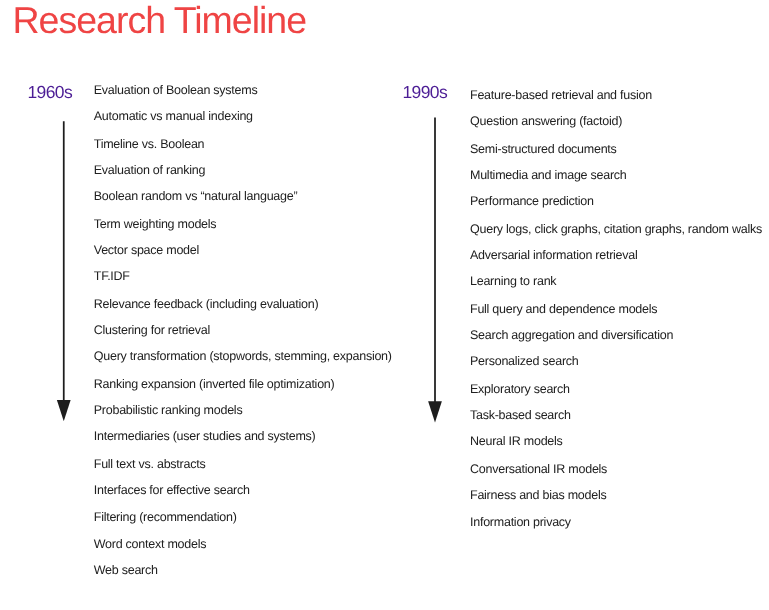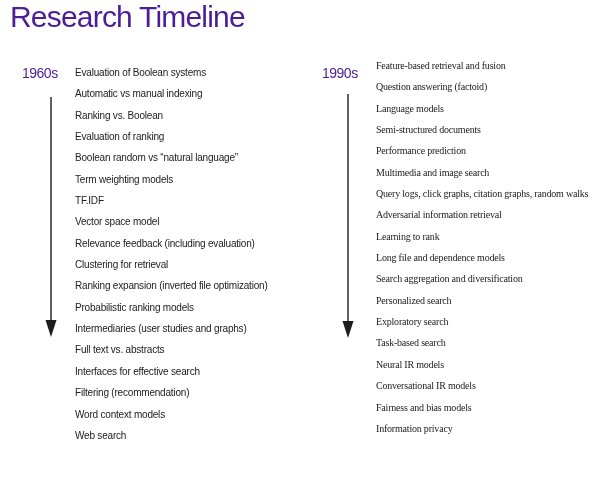--- a/index.html
+++ b/index.html
@@ -16,21 +16,21 @@
     font-family: "Liberation Sans", "DejaVu Sans", sans-serif;
   }
   .title {
     position: absolute;
     left: 10px;
     top: 0px;
     margin: 0;
     font-size: 30px;
     font-weight: 300;
     letter-spacing: -0.8px;
-    color: #4c1d95;
+    color: #ef4444;
     white-space: nowrap;
   }
   .era-label {
     position: absolute;
     font-size: 14px;
     letter-spacing: -0.5px;
     color: #4c1d95;
     white-space: nowrap;
   }
   .era-label.left  { left: 22px;  top: 65px; }
@@ -45,21 +45,21 @@
   }
   .arrow polygon {
     fill: #1d1d1d;
   }
   .arrow.left  { left: 43px;  top: 95px; }
   .arrow.right { left: 340px; top: 92px; }
   .col {
     position: absolute;
   }
   .col.left  { left: 75px;  top: 62px; }
-  .col.right { left: 376px; top: 55px; font-family: Liberation Serif, serif; }
+  .col.right { left: 376px; top: 66px; }
   .timeline-item {
     height: 21.35px;
     line-height: 21.35px;
     font-size: 10px;
     letter-spacing: -0.2px;
     color: #212121;
     white-space: nowrap;
   }
 </style>
 </head>
@@ -72,56 +72,56 @@
   <div class="era-label left">1960s</div>
 
   <svg class="arrow left" width="16" height="246" viewBox="0 0 16 246">
     <line x1="8" y1="2" x2="8" y2="227"></line>
     <polygon points="2.5,225 13.5,225 8,242"></polygon>
   </svg>
 
   <div class="col left">
       <div class="timeline-item">Evaluation of Boolean systems</div>
       <div class="timeline-item">Automatic vs manual indexing</div>
-      <div class="timeline-item">Ranking vs. Boolean</div>
+      <div class="timeline-item">Timeline vs. Boolean</div>
       <div class="timeline-item">Evaluation of ranking</div>
       <div class="timeline-item">Boolean random vs “natural language”</div>
       <div class="timeline-item">Term weighting models</div>
+      <div class="timeline-item">Vector space model</div>
       <div class="timeline-item">TF.IDF</div>
-      <div class="timeline-item">Vector space model</div>
       <div class="timeline-item">Relevance feedback (including evaluation)</div>
       <div class="timeline-item">Clustering for retrieval</div>
+      <div class="timeline-item">Query transformation (stopwords, stemming, expansion)</div>
       <div class="timeline-item">Ranking expansion (inverted file optimization)</div>
       <div class="timeline-item">Probabilistic ranking models</div>
-      <div class="timeline-item">Intermediaries (user studies and graphs)</div>
+      <div class="timeline-item">Intermediaries (user studies and systems)</div>
       <div class="timeline-item">Full text vs. abstracts</div>
       <div class="timeline-item">Interfaces for effective search</div>
       <div class="timeline-item">Filtering (recommendation)</div>
       <div class="timeline-item">Word context models</div>
       <div class="timeline-item">Web search</div>
     </div>
 
   <div class="era-label right">1990s</div>
 
   <svg class="arrow right" width="16" height="250" viewBox="0 0 16 250">
     <line x1="8" y1="2" x2="8" y2="231"></line>
     <polygon points="2.5,229 13.5,229 8,246"></polygon>
   </svg>
 
   <div class="col right">
       <div class="timeline-item">Feature-based retrieval and fusion</div>
       <div class="timeline-item">Question answering (factoid)</div>
-      <div class="timeline-item">Language models</div>
       <div class="timeline-item">Semi-structured documents</div>
+      <div class="timeline-item">Multimedia and image search</div>
       <div class="timeline-item">Performance prediction</div>
-      <div class="timeline-item">Multimedia and image search</div>
       <div class="timeline-item">Query logs, click graphs, citation graphs, random walks</div>
       <div class="timeline-item">Adversarial information retrieval</div>
       <div class="timeline-item">Learning to rank</div>
-      <div class="timeline-item">Long file and dependence models</div>
+      <div class="timeline-item">Full query and dependence models</div>
       <div class="timeline-item">Search aggregation and diversification</div>
       <div class="timeline-item">Personalized search</div>
       <div class="timeline-item">Exploratory search</div>
       <div class="timeline-item">Task-based search</div>
       <div class="timeline-item">Neural IR models</div>
       <div class="timeline-item">Conversational IR models</div>
       <div class="timeline-item">Fairness and bias models</div>
       <div class="timeline-item">Information privacy</div>
     </div>
 

